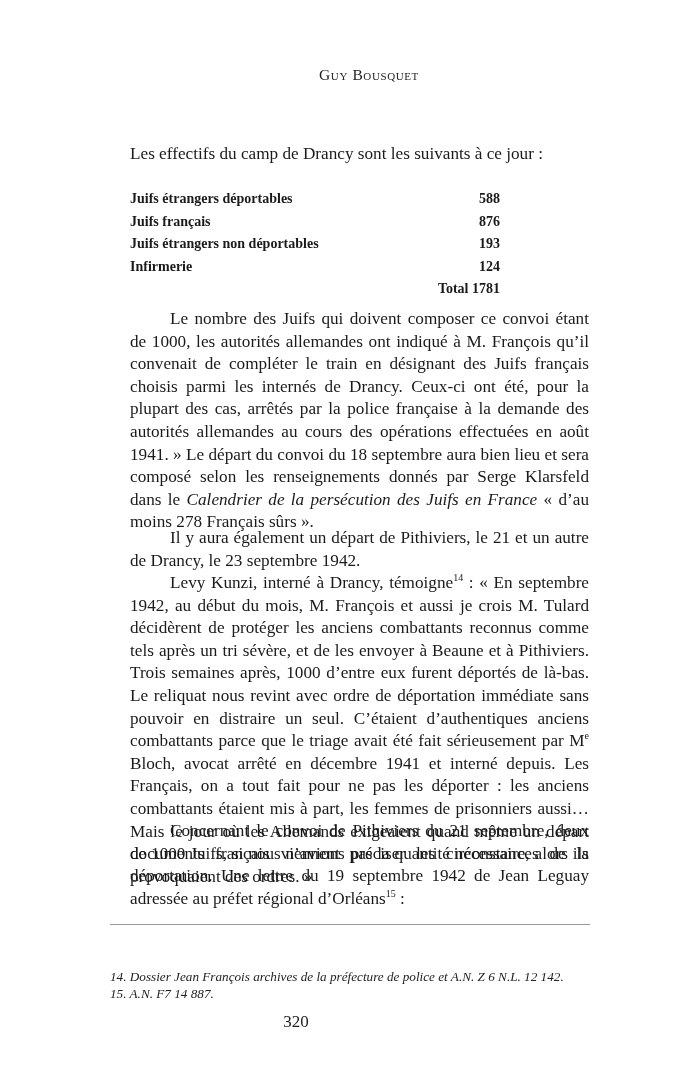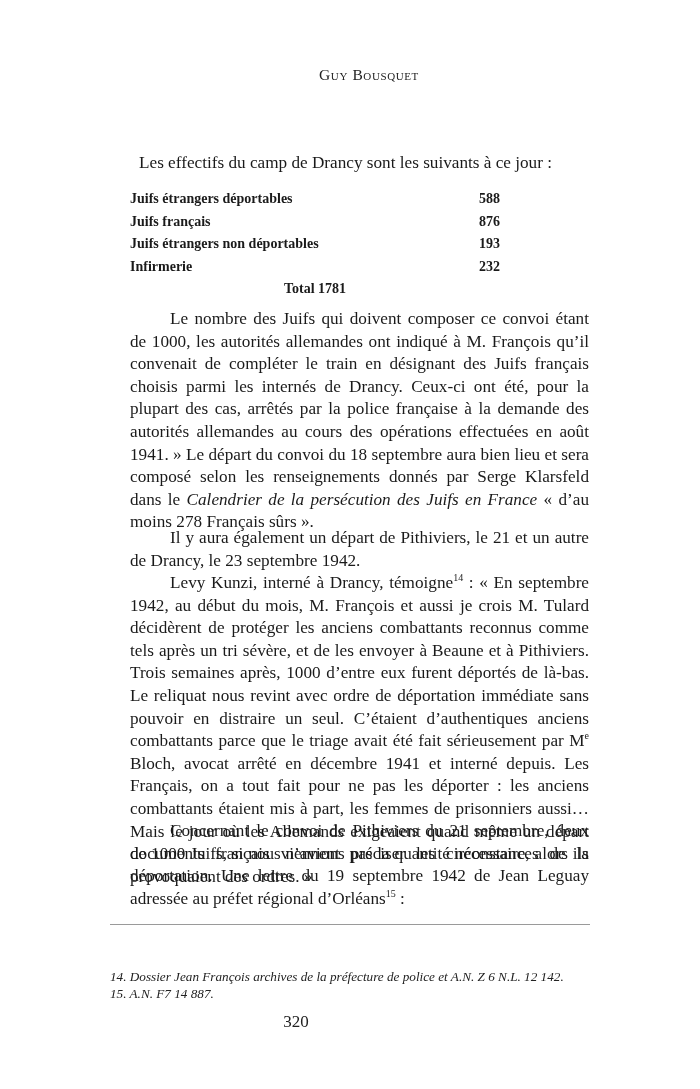--- a/index.html
+++ b/index.html
@@ -31,41 +31,41 @@
       position: absolute;
       left: 130px;
       width: 459px;
       font-size: 17.2px;
       line-height: 22.6px;
     }
     .intro {
       top: 143px;
     }
     .intro p {
-      margin: 9px;
+      margin: 0;
       padding-left: 0;
     }
     .table {
       position: absolute;
       top: 188px;
       left: 130px;
       width: 370px;
       font-size: 14px;
       line-height: 22.6px;
       font-weight: bold;
     }
     .table-row {
       display: flex;
       justify-content: space-between;
     }
     .table-row .num {
       text-align: right;
     }
     .table-total {
-      text-align: center;
+      text-align: right;
     }
     .para {
       margin: 0;
       text-align: justify;
       text-indent: 40px;
       hyphens: none;
     }
     .p1 { top: 308px; }
     .p2 { top: 527px; }
     .p3 { top: 572px; }
@@ -123,21 +123,21 @@
   <div class="table-row">
     <span>Juifs français</span>
     <span class="num">876</span>
   </div>
   <div class="table-row">
     <span>Juifs étrangers non déportables</span>
     <span class="num">193</span>
   </div>
   <div class="table-row">
     <span>Infirmerie</span>
-    <span class="num">232</span>
+    <span class="num">124</span>
   </div>
   <div class="table-total">Total 1781</div>
 </div>
 
 <div class="text-block p1">
   <p class="para"><span>Le nombre des Juifs qui doivent composer ce convoi étant de 1000, les autorités allemandes ont indiqué à M. François qu’il convenait de compléter le train en désignant des Juifs français choisis parmi les internés de Drancy. Ceux-ci ont été, pour la plupart des cas, arrêtés par la police française à la demande des autorités allemandes au cours des opérations effectuées en août 1941. » Le départ du convoi du 18 septembre aura bien lieu et sera composé selon les renseignements donnés par Serge Klarsfeld dans le </span><em>Calendrier de la persécution des Juifs en France</em><span> « d’au moins 278 Français sûrs ».</span></p>
 </div>
 
 <div class="text-block p2">
   <p class="para">Il y aura également un départ de Pithiviers, le 21 et un autre de Drancy, le 23 septembre 1942.</p>

